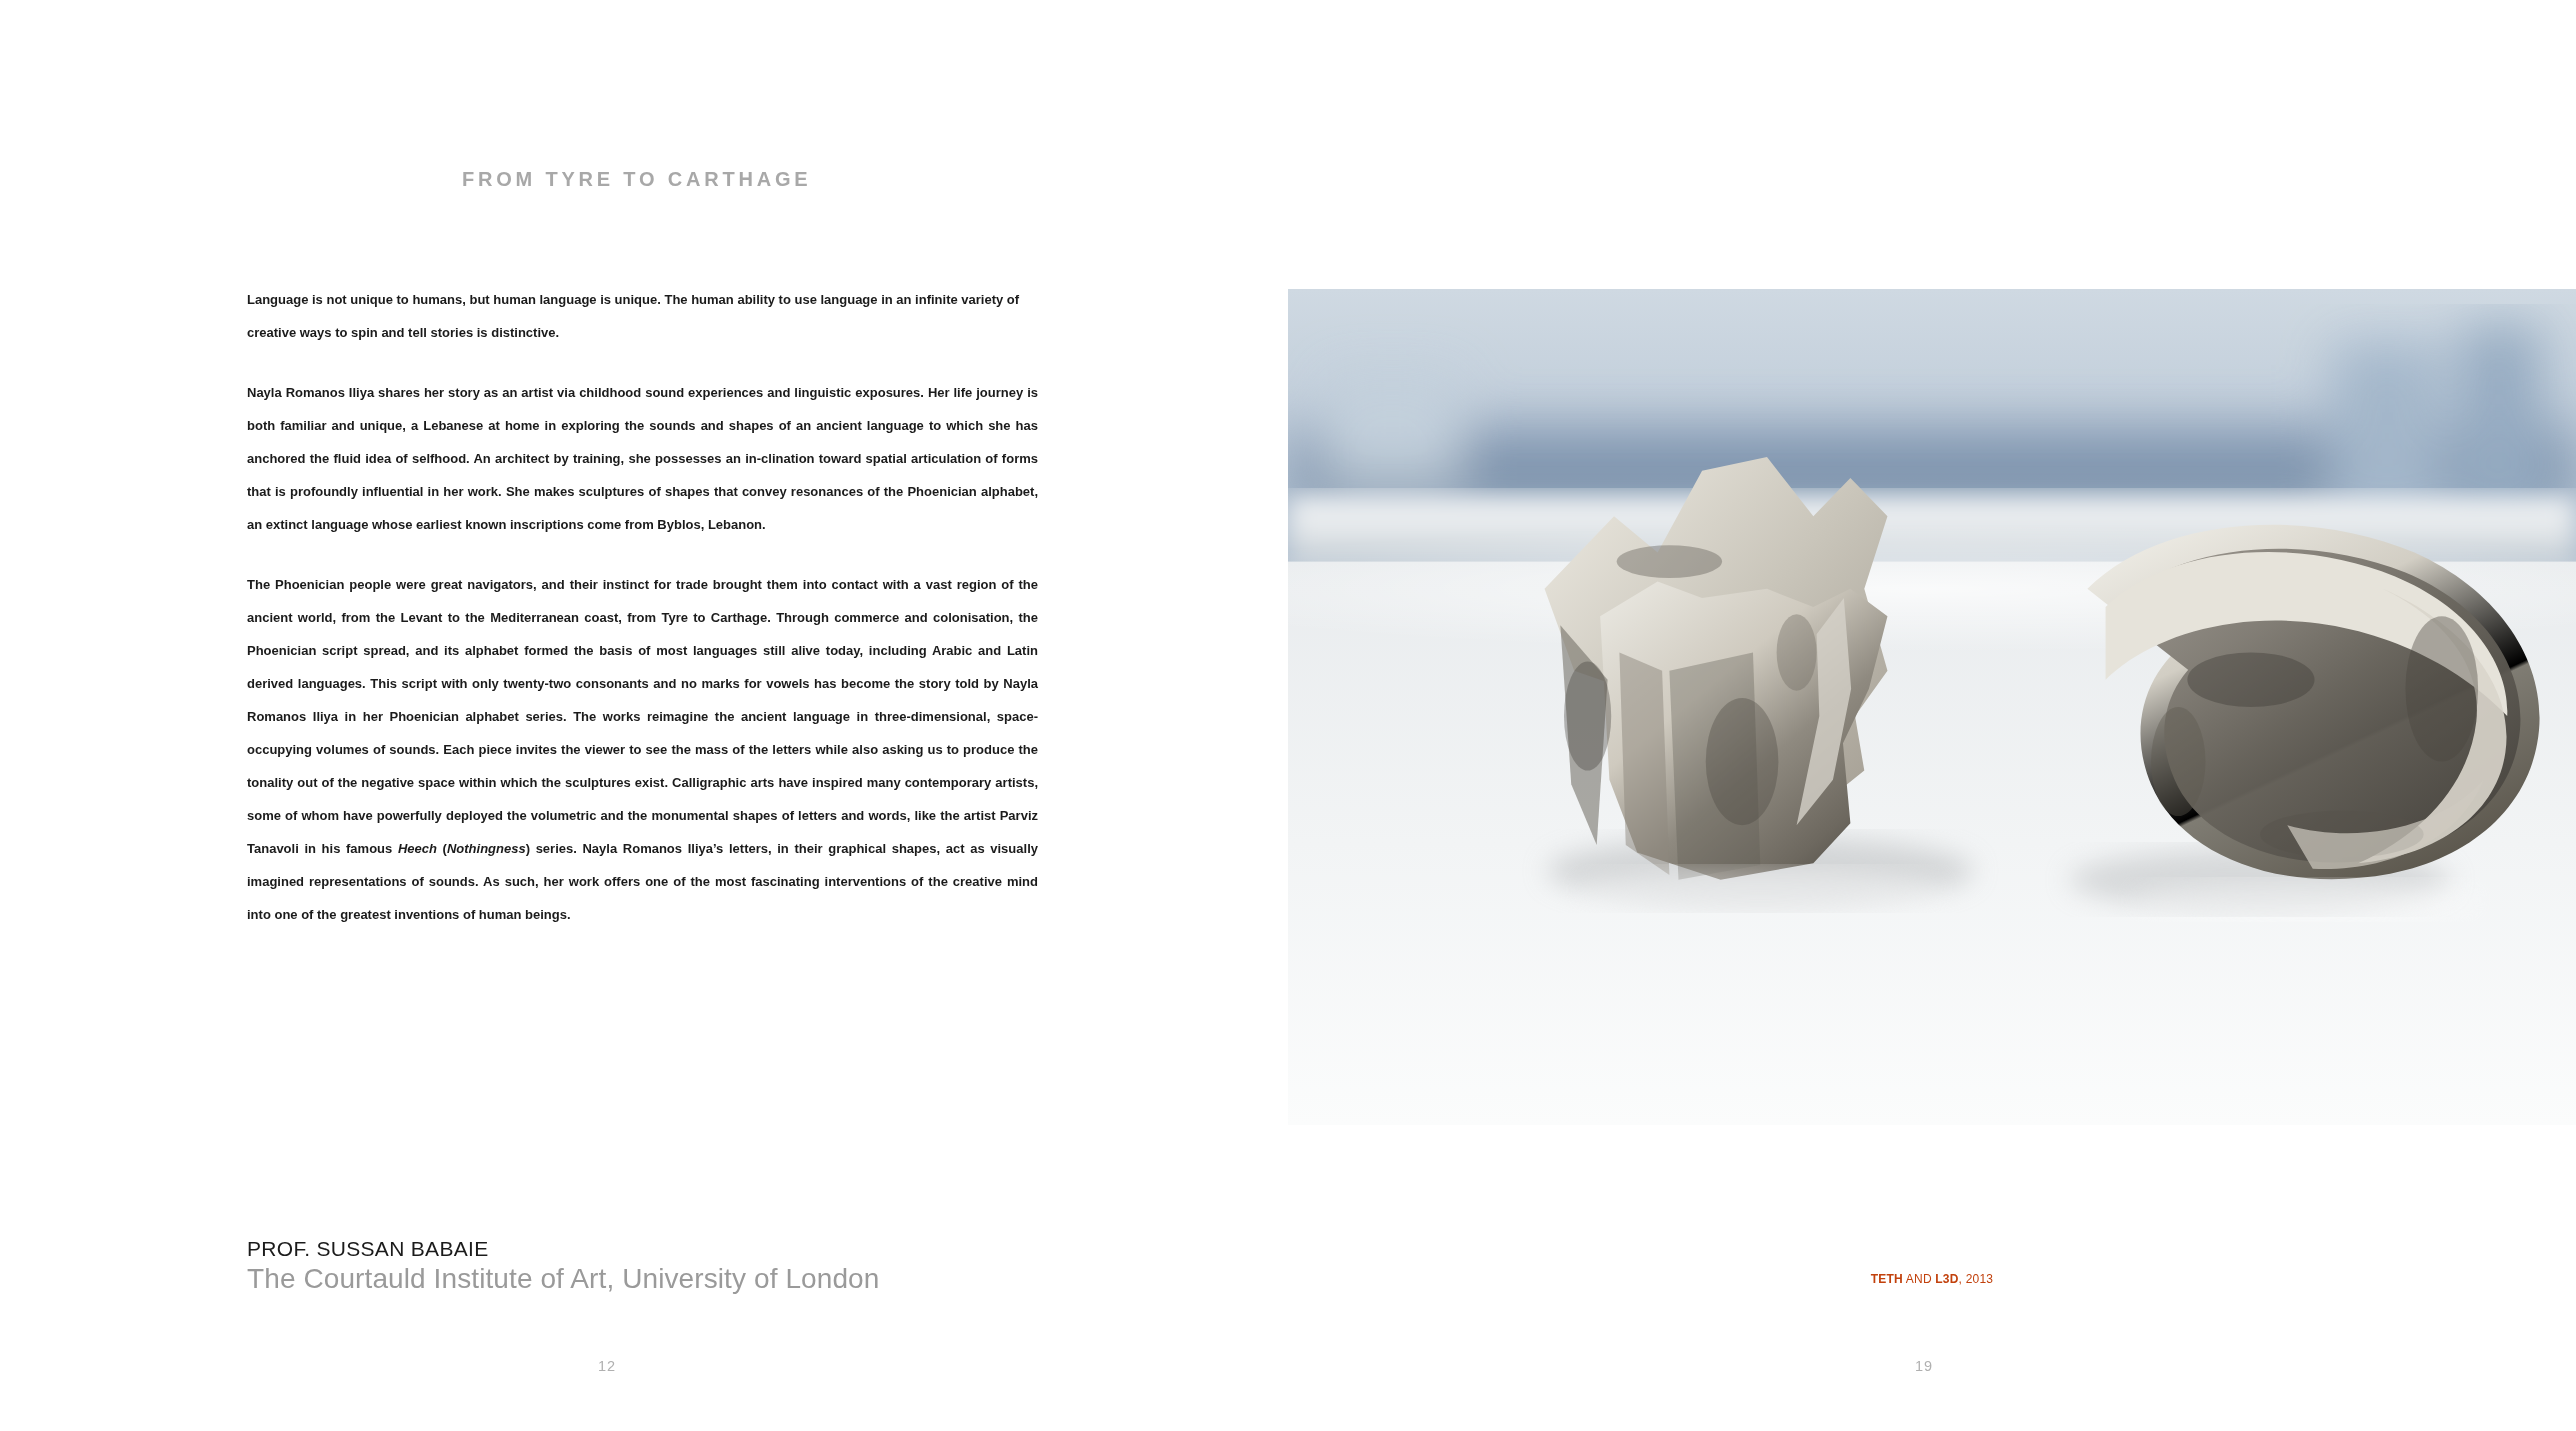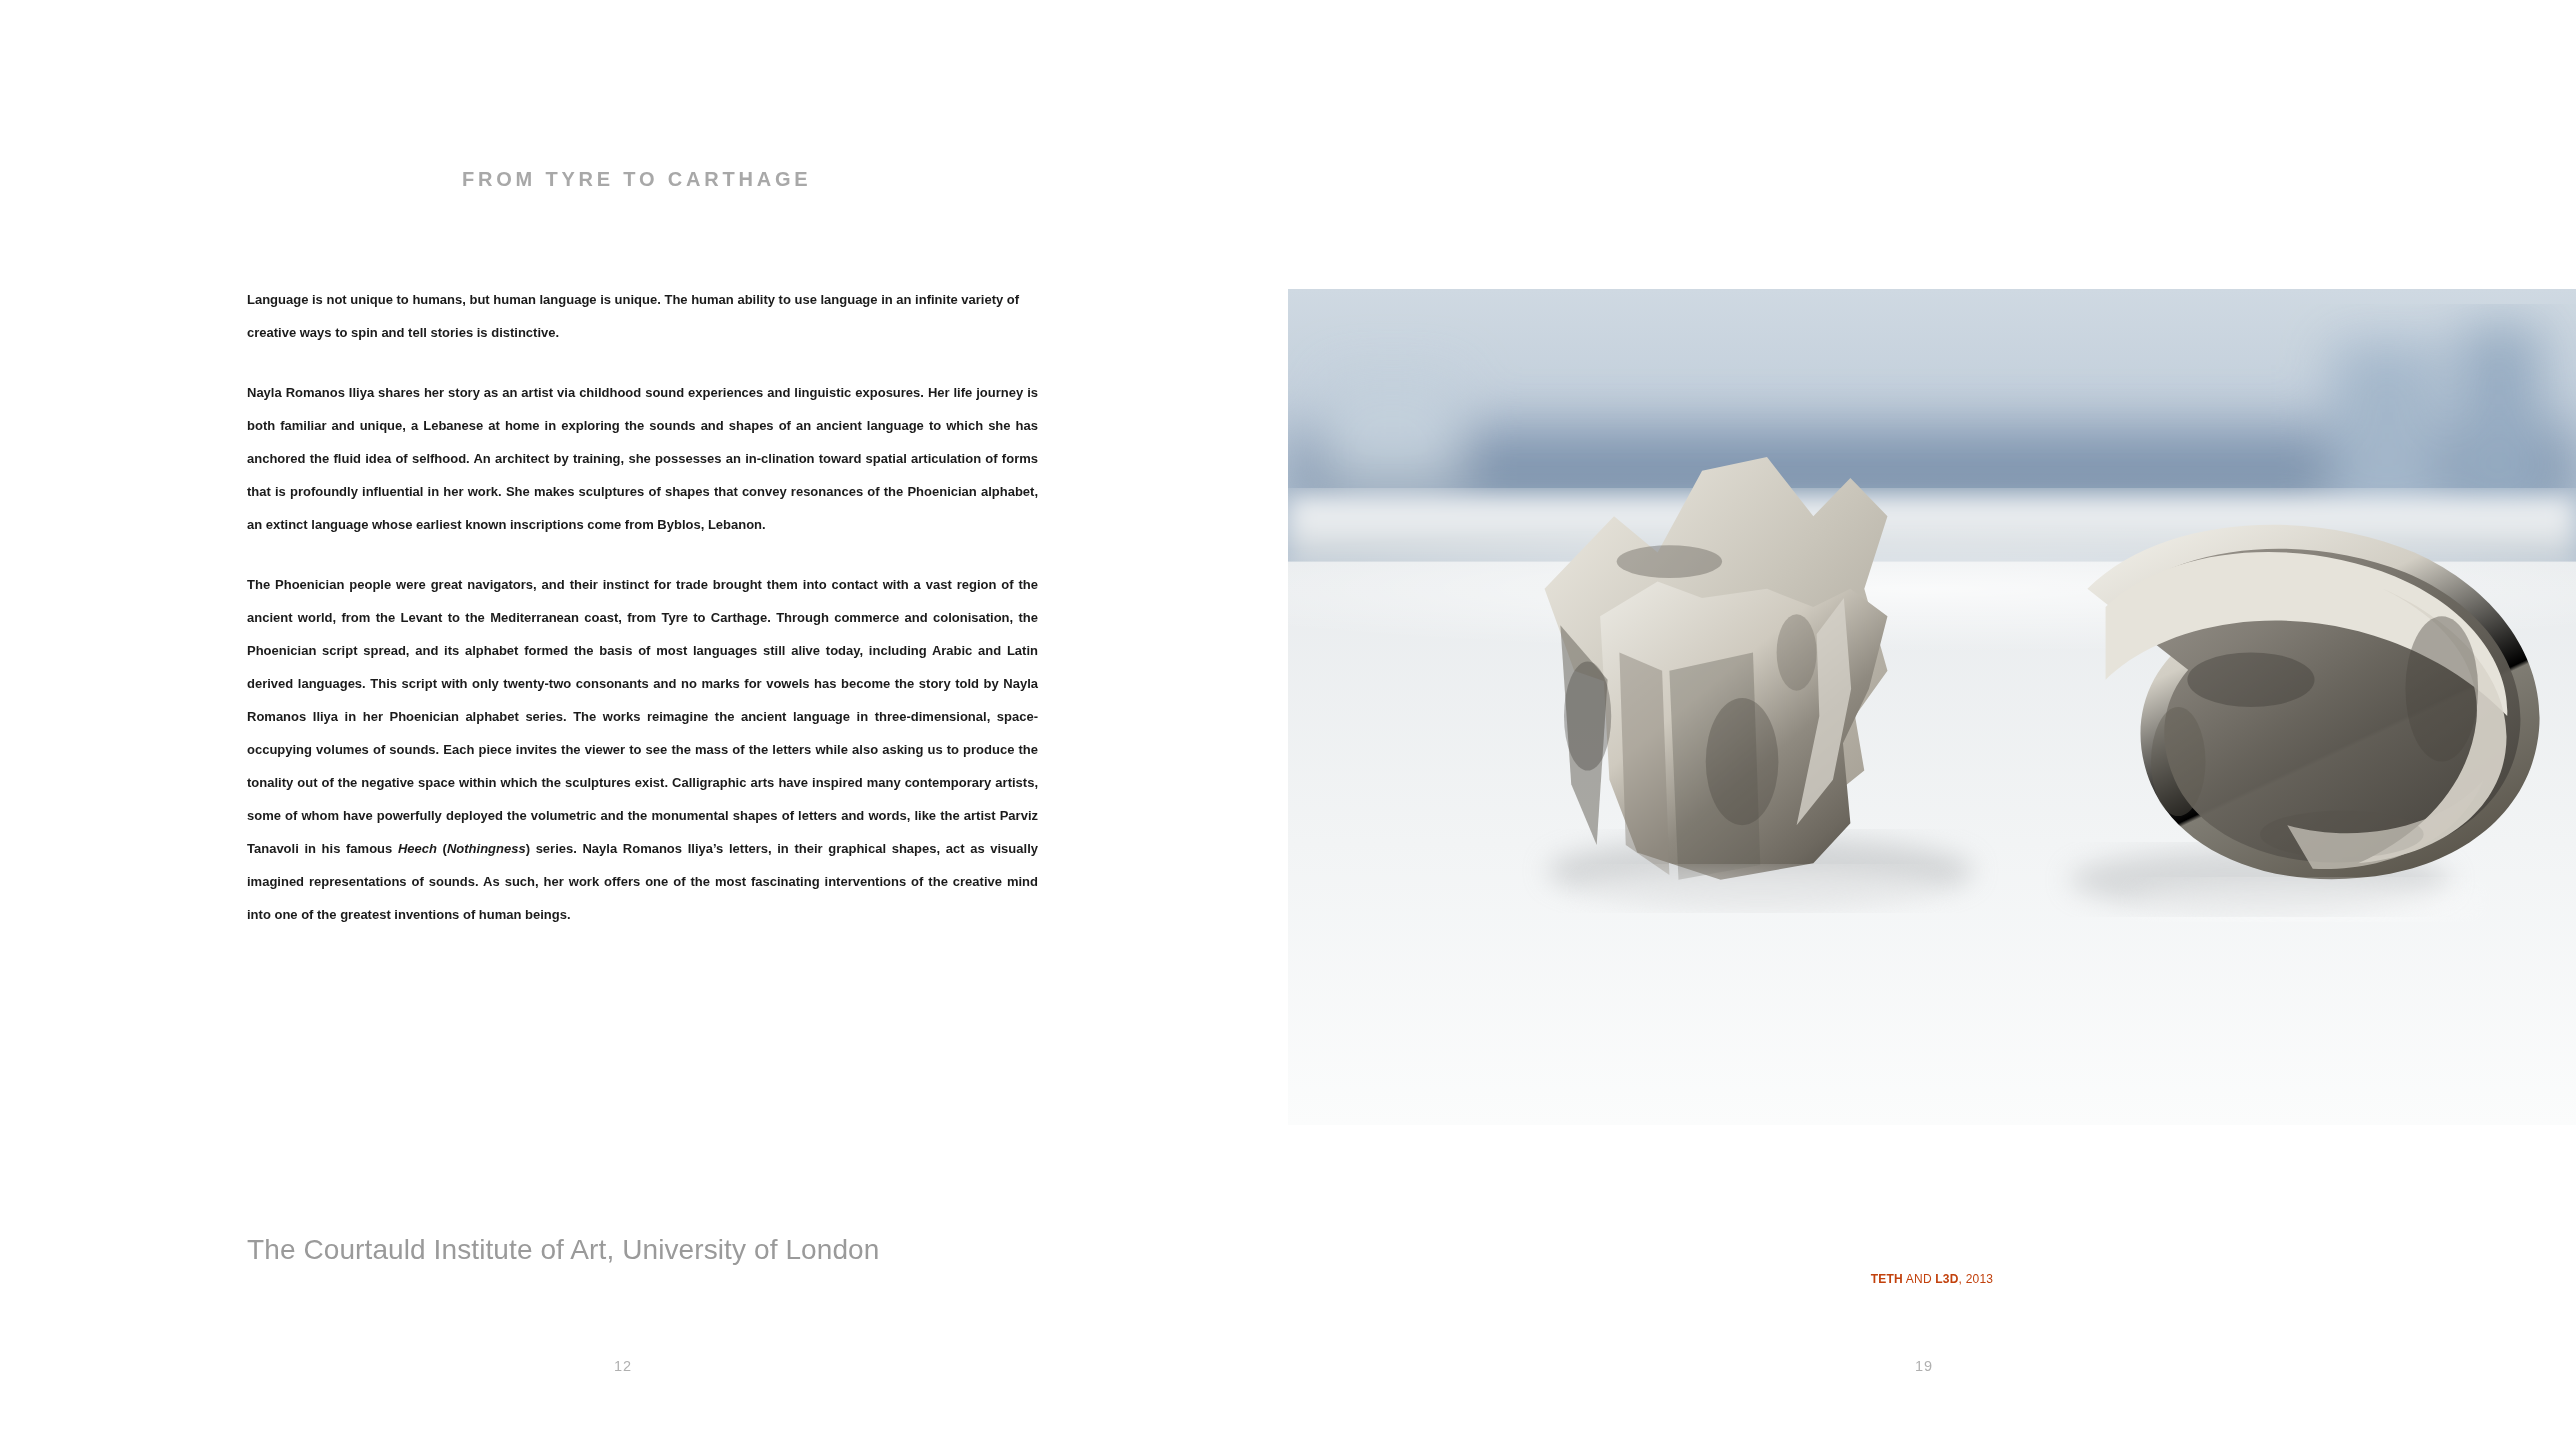--- a/index.html
+++ b/index.html
@@ -78,21 +78,21 @@
     line-height: 31px;
   }
 
   .folio {
     position: absolute;
     top: 1358px;
     font-size: 14.5px;
     color: #b0b0b0;
     letter-spacing: 0.9px;
   }
-  .folio.left { left: 614px; text-align: right; }
+  .folio.left { left: 598px; text-align: right; }
   .folio.right { left: 1915px; }
 
   
   .plate {
     position: absolute;
     left: 1288px;
     top: 289px;
     width: 1288px;
     height: 836px;
     overflow: hidden;
@@ -123,20 +123,21 @@
 
     <div class="body-col">
       <p class="para first">Language is not unique to humans, but human language is unique. The human ability to use language in an infinite variety of creative ways to spin and tell stories is distinctive.</p>
 
       <p class="para">Nayla Romanos Iliya shares her story as an artist via childhood sound experiences and linguistic exposures. Her life journey is both familiar and unique, a Lebanese at home in exploring the sounds and shapes of an ancient language to which she has anchored the fluid idea of selfhood. An architect by training, she possesses an in-clination toward spatial articulation of forms that is profoundly influential in her work. She makes sculptures of shapes that convey resonances of the Phoenician alphabet, an extinct language whose earliest known inscriptions come from Byblos, Lebanon.</p>
 
       <p class="para"><span>The Phoenician people were great navigators, and their instinct for trade brought them into contact with a vast region of the ancient world, from the Levant to the Mediterranean coast, from Tyre to Carthage. Through commerce and colonisation, the Phoenician script spread, and its alphabet formed the basis of most languages still alive today, including Arabic and Latin derived languages. This script with only twenty-two consonants and no marks for vowels has become the story told by Nayla Romanos Iliya in her Phoenician alphabet series. The works reimagine the ancient language in three-dimensional, space-occupying volumes of sounds. Each piece invites the viewer to see the mass of the letters while also asking us to produce the tonality out of the negative space within which the sculptures exist. Calligraphic arts have inspired many contemporary artists, some of whom have powerfully deployed the volumetric and the monumental shapes of letters and words, like the artist Parviz Tanavoli in his famous </span><span class="italic">Heech</span><span> (</span><span class="italic">Nothingness</span><span>) series. Nayla Romanos Iliya’s letters, in their graphical shapes, act as visually imagined representations of sounds. As such, her work offers one of the most fascinating interventions of the creative mind into one of the greatest inventions of human beings.</span></p>
     </div>
 
     <div class="byline">
+      <div class="author">PROF. SUSSAN BABAIE</div>
       <div class="affiliation">The Courtauld Institute of Art, University of London</div>
     </div>
   </div>
 
   <div class="page"></div>
 </div>
 
 <div class="folio left">12</div>
 <div class="folio right">19</div>
 

